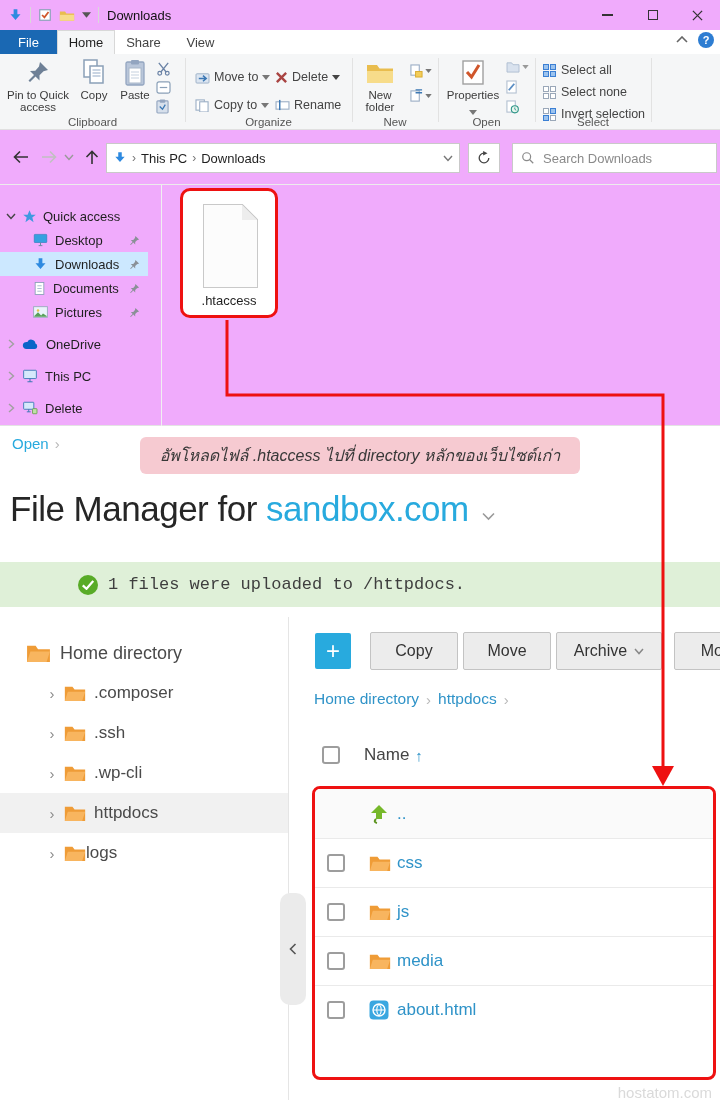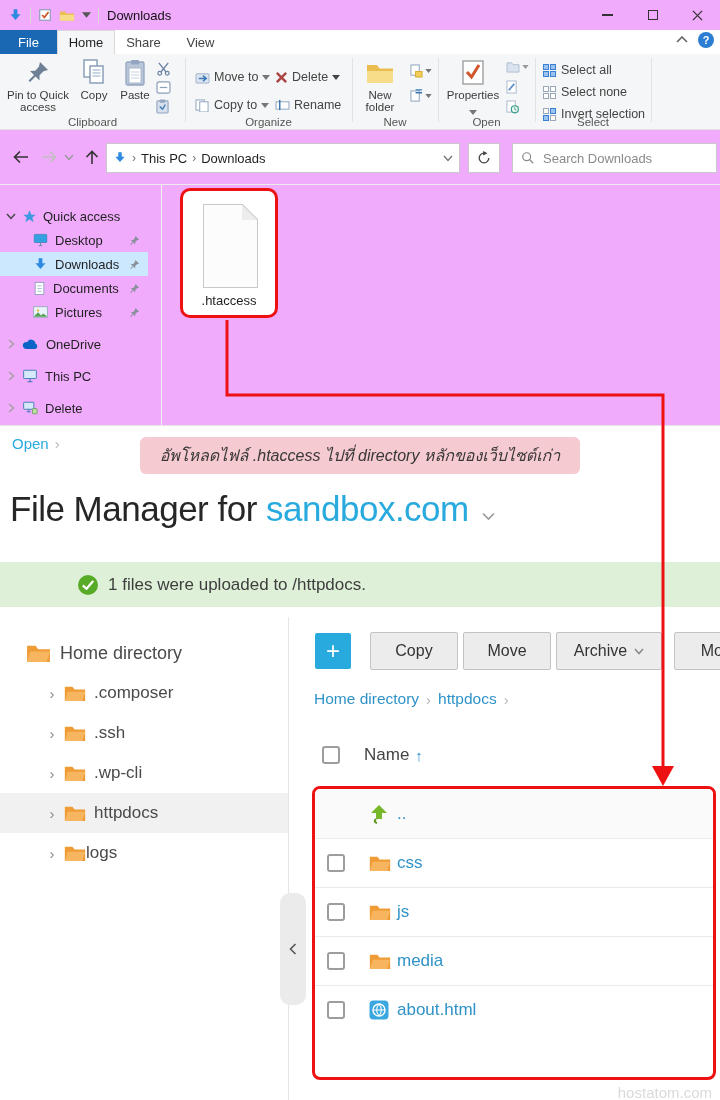--- a/index.html
+++ b/index.html
@@ -65,21 +65,21 @@
 
   
   .plesk { position:absolute; left:0; top:427px; width:720px; height:673px; background:#fff; }
   .files-crumb { position:absolute; left:12px; top:8px; font-size:15px; color:#28aade; display:flex; align-items:center; gap:6px; }
   .crumb-gt { color:#b9b9b9; font-size:15px; }
   .thai-note { position:absolute; left:140px; top:10px; width:440px; height:37px; background:#f6cad1; border-radius:6px; display:flex; align-items:center; justify-content:center; font-size:16px; color:#383838;font-style:italic; }
   .fm-h1 { position:absolute; left:10px; top:62px; font-size:35px; font-weight:400; color:#262626; letter-spacing:-0.5px; }
   .fm-h1 .domain { color:#28aade; }
   .alertbar { position:absolute; left:0; top:135px; width:720px; height:45px; background:#dff0d8; display:flex; align-items:center; }
   .alert-check { width:20px; height:20px; border-radius:50%; background:#58ab27; display:flex; align-items:center; justify-content:center; margin-left:78px; }
-  .alert-text { font-size:17px; color:#3e3e3e; margin-left:10px; }
+  .alert-text { font-size:17px; color:#3e3e3e; margin-left:10px;font-family:Liberation Mono, monospace; }
 
   .tree-row { position:absolute; left:0; width:288px; height:40px; display:flex; align-items:center; font-size:17px; color:#4a4a4a; }
   .tree-row.hl { background:#f1f1f1; }
   .tree-chev { color:#8a8a8a; font-size:15px; width:12px; text-align:center; }
   .vdivider { position:absolute; left:288px; top:190px; width:1px; height:483px; background:#e5e5e5; }
   .collapse-handle { position:absolute; left:280px; top:466px; width:26px; height:112px; background:#ebebeb; border-radius:10px; display:flex; align-items:center; justify-content:center; color:#555; font-size:16px; }
 
   .plus-btn { position:absolute; left:315px; top:206px; width:36px; height:36px; background:#28aade; color:#fff; font-size:24px; font-weight:400; display:flex; align-items:center; justify-content:center; border-radius:2px; }
   .pbtn { position:absolute; top:205px; height:38px; background:#ececec; border:1px solid #c3c3c3; border-radius:2px; font-size:16px; color:#333; display:flex; align-items:center; justify-content:center; gap:7px; }
   .fm-crumbs { position:absolute; left:314px; top:263px; font-size:15.5px; color:#2f93c8; display:flex; align-items:center; gap:7px; }

